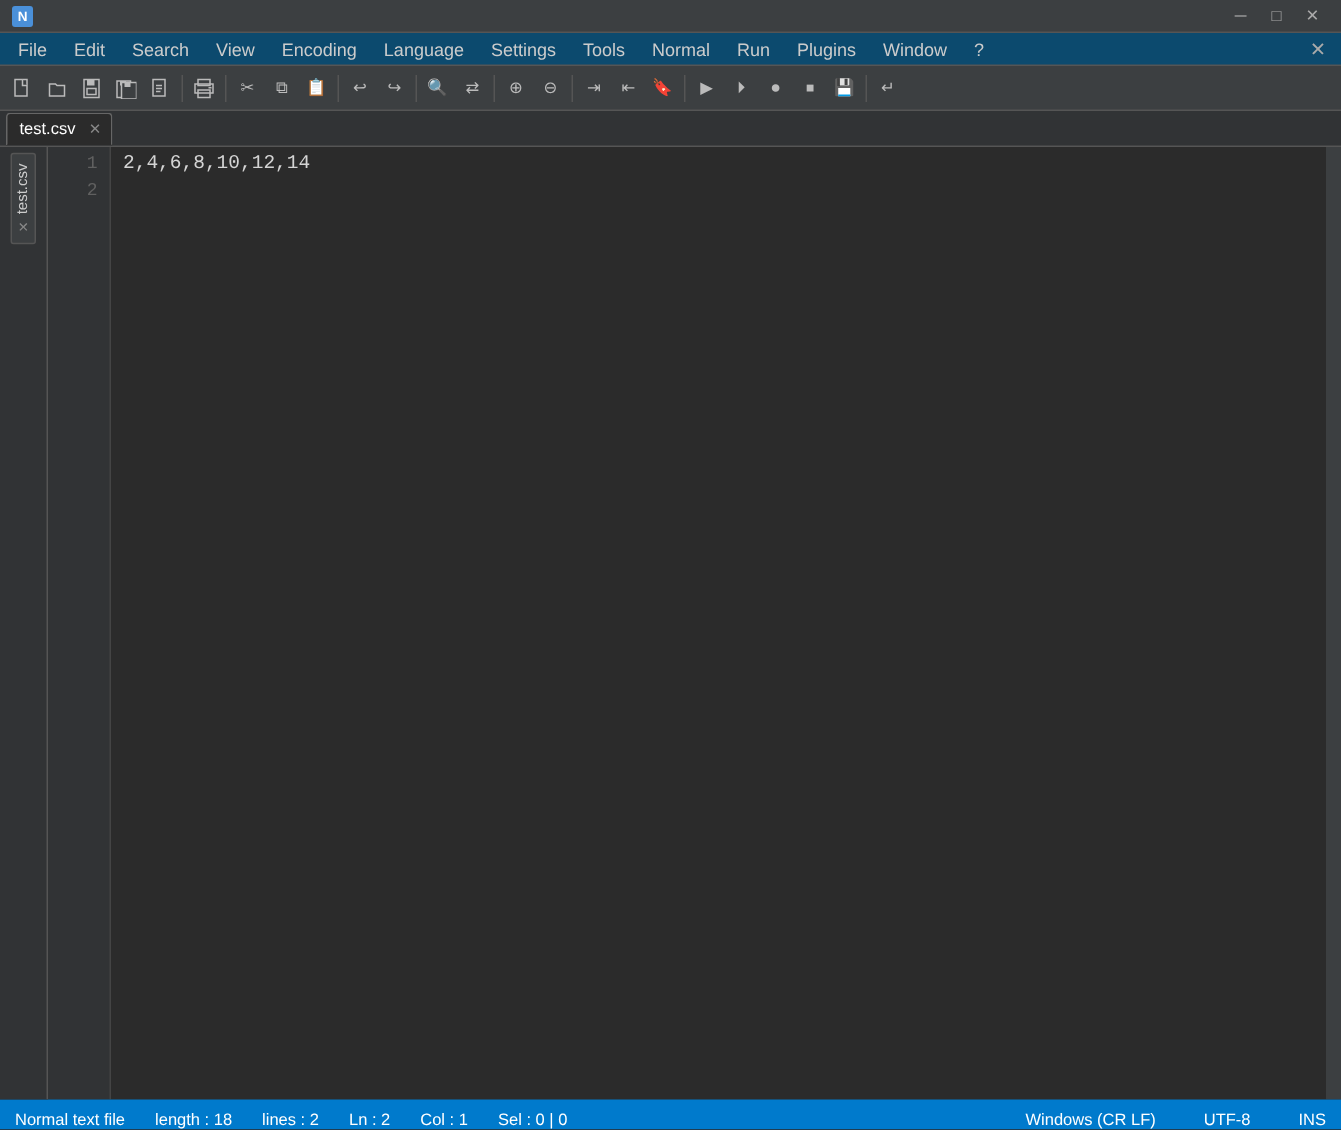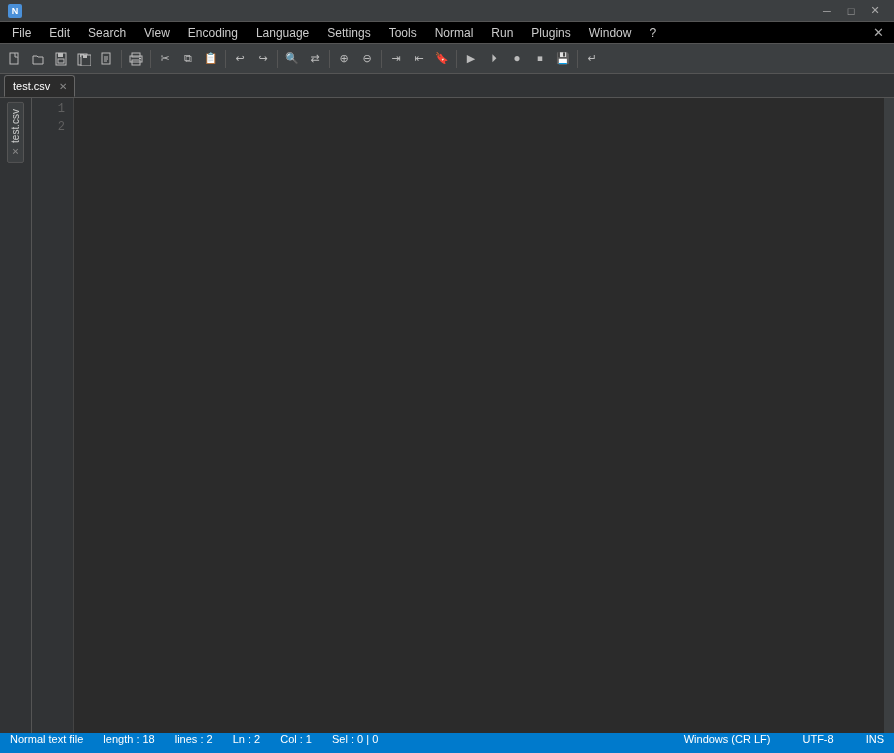--- a/index.html
+++ b/index.html
@@ -60,21 +60,21 @@
       cursor: pointer;
       font-size: 11px;
       display: flex;
       align-items: center;
       justify-content: center;
     }
 
     
     #menu-bar {
       height: 22px;
-      background: #000000;
+      background: #0c4a6e;
       display: flex;
       align-items: center;
       padding: 0 4px;
       border-bottom: 1px solid #555;
       flex-shrink: 0;
       gap: 2px;
     }
     .menu-item {
       padding: 2px 8px;
       font-size: 12px;
@@ -242,21 +242,21 @@
       color: #d4d4d4;
       line-height: 18px;
       white-space: pre;
     }
 
     
     #status-bar {
       height: 20px;
       background: #007acc;
       display: flex;
-      align-items: flex-start;
+      align-items: flex-end;
       padding: 0 10px;
       font-size: 11px;
       color: #ffffff;
       flex-shrink: 0;
       gap: 20px;
     }
     .status-item {
       white-space: nowrap;
     }
     #status-right {
@@ -390,20 +390,21 @@
       <span>test.csv</span>
     </div>
   </div>
 
   <div id="gutter">
     <div class="line-num">1</div>
     <div class="line-num">2</div>
   </div>
 
   <div id="editor">
+    <div class="code-line">2,4,6,8,10,12,14</div>
     <div class="code-line"></div>
   </div>
 
   <div id="scrollbar-v"></div>
 
 </div>
 
 <div id="status-bar">
   <span class="status-item">Normal text file</span>
   <span class="status-item">length : 18</span>

